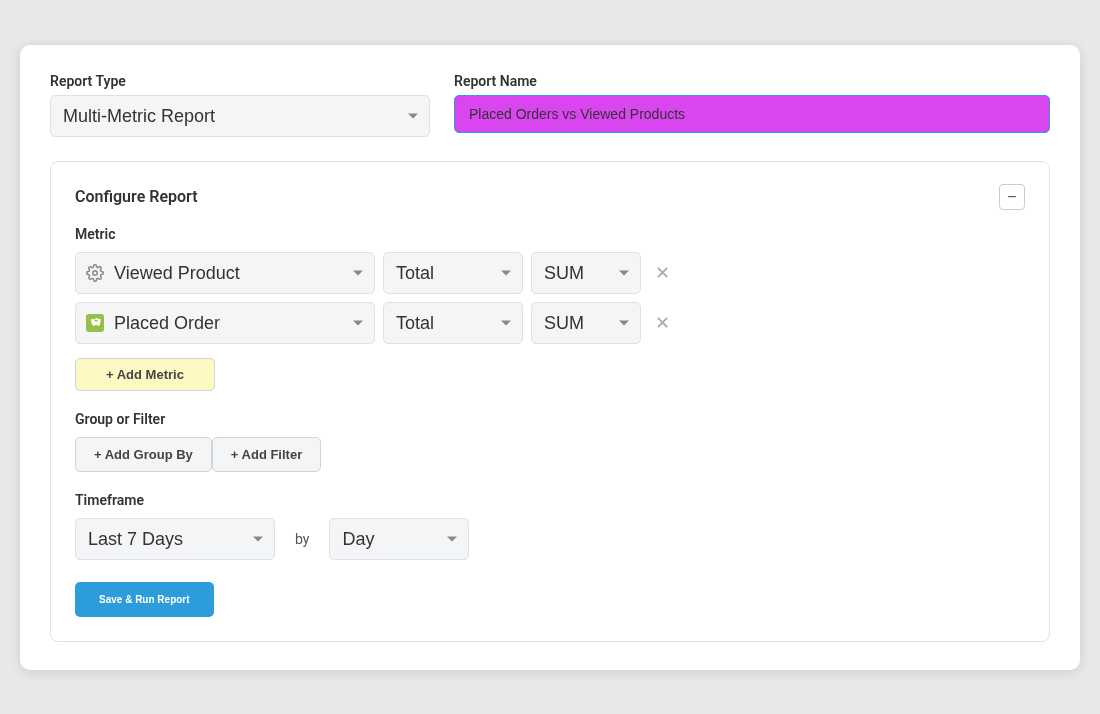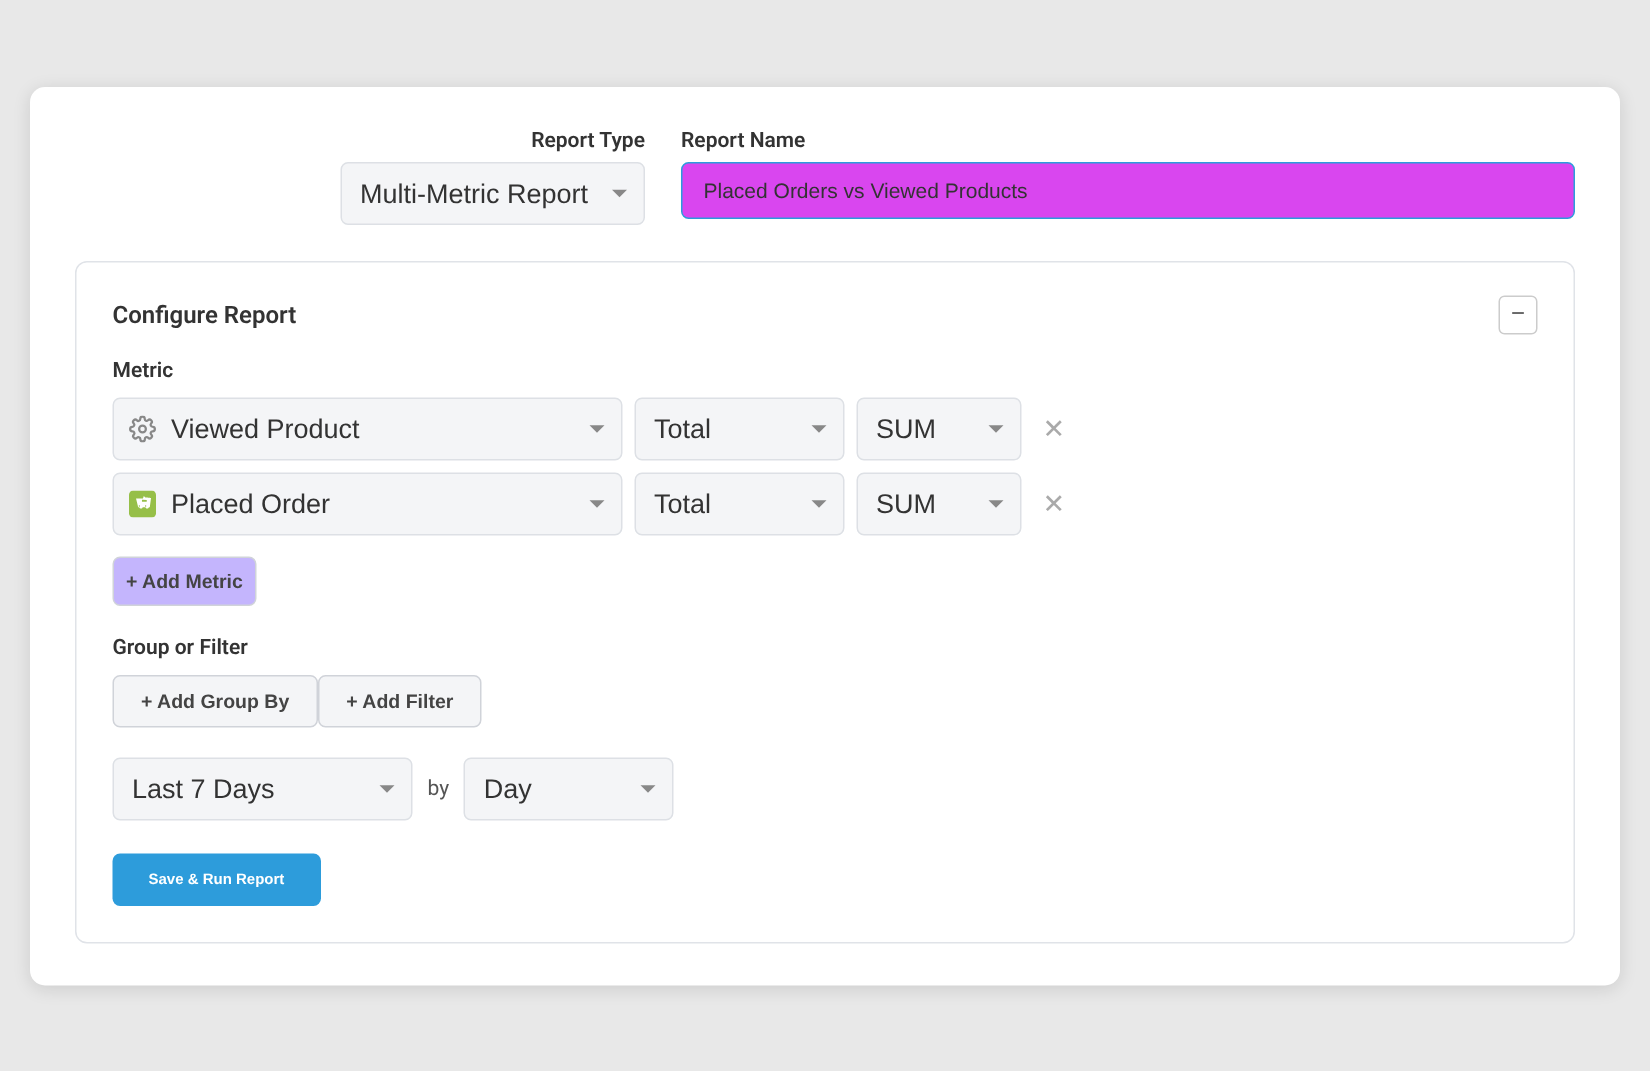--- a/index.html
+++ b/index.html
@@ -26,21 +26,20 @@
       margin-bottom: 24px;
       align-items: flex-start;
     }
     .field-group {
       display: flex;
       flex-direction: column;
       gap: 6px;
     }
     .field-group.report-type {
       width: 380px;
-      align-items: flex-end;
     }
     .field-group.report-name {
       flex: 1;
     }
     .field-label {
       font-size: 14px;
       font-weight: 600;
       color: #333;
     }
     .select-wrapper {
@@ -119,21 +118,21 @@
       margin-bottom: 10px;
     }
     .metric-row {
       display: flex;
       align-items: center;
       gap: 8px;
       margin-bottom: 8px;
     }
     .metric-select-wrapper {
       position: relative;
-      width: 340px;
+      width: 300px;
     }
     .metric-select-wrapper select {
       padding-left: 38px;
     }
     .metric-icon {
       position: absolute;
       left: 10px;
       top: 50%;
       transform: translateY(-50%);
       width: 20px;
@@ -153,24 +152,24 @@
     .remove-btn {
       background: none;
       border: none;
       cursor: pointer;
       color: #aaa;
       font-size: 18px;
       padding: 4px 6px;
       line-height: 1;
     }
     .add-metric-btn {
-      background: #c4b5fd;
+      background: #fef9c3;
       border: 1px solid #d0d3d9;
       border-radius: 5px;
-      padding: 8px 8px;
+      padding: 8px 30px;
       font-size: 13px;
       font-weight: 600;
       color: #444;
       cursor: pointer;
       margin-top: 6px;
     }
     .group-filter-row {
       display: flex;
     }
     .add-group-btn, .add-filter-btn {
@@ -179,21 +178,21 @@
       border-radius: 5px;
       padding: 9px 18px;
       font-size: 13px;
       font-weight: 600;
       color: #444;
       cursor: pointer;
     }
     .timeframe-row {
       display: flex;
       align-items: center;
-      gap: 10px;
+      gap: 20px;
     }
     .timeframe-select {
       width: 200px;
     }
     .by-label {
       font-size: 14px;
       color: #555;
     }
     .granularity-select {
       width: 140px;
@@ -314,20 +313,21 @@
     <div style="margin-top: 20px;">
       <div class="group-label">Group or Filter</div>
       <div class="group-filter-row">
         <button class="add-group-btn">+ Add Group By</button>
         <button class="add-filter-btn">+ Add Filter</button>
       </div>
     </div>
 
     
     <div style="margin-top: 20px;">
+      <div class="timeframe-label">Timeframe</div>
       <div class="timeframe-row">
         <div class="select-wrapper timeframe-select">
           <select>
             <option>Last 7 Days</option>
             <option>Last 30 Days</option>
             <option>Last 90 Days</option>
             <option>Custom</option>
           </select>
         </div>
         <span class="by-label">by</span>

